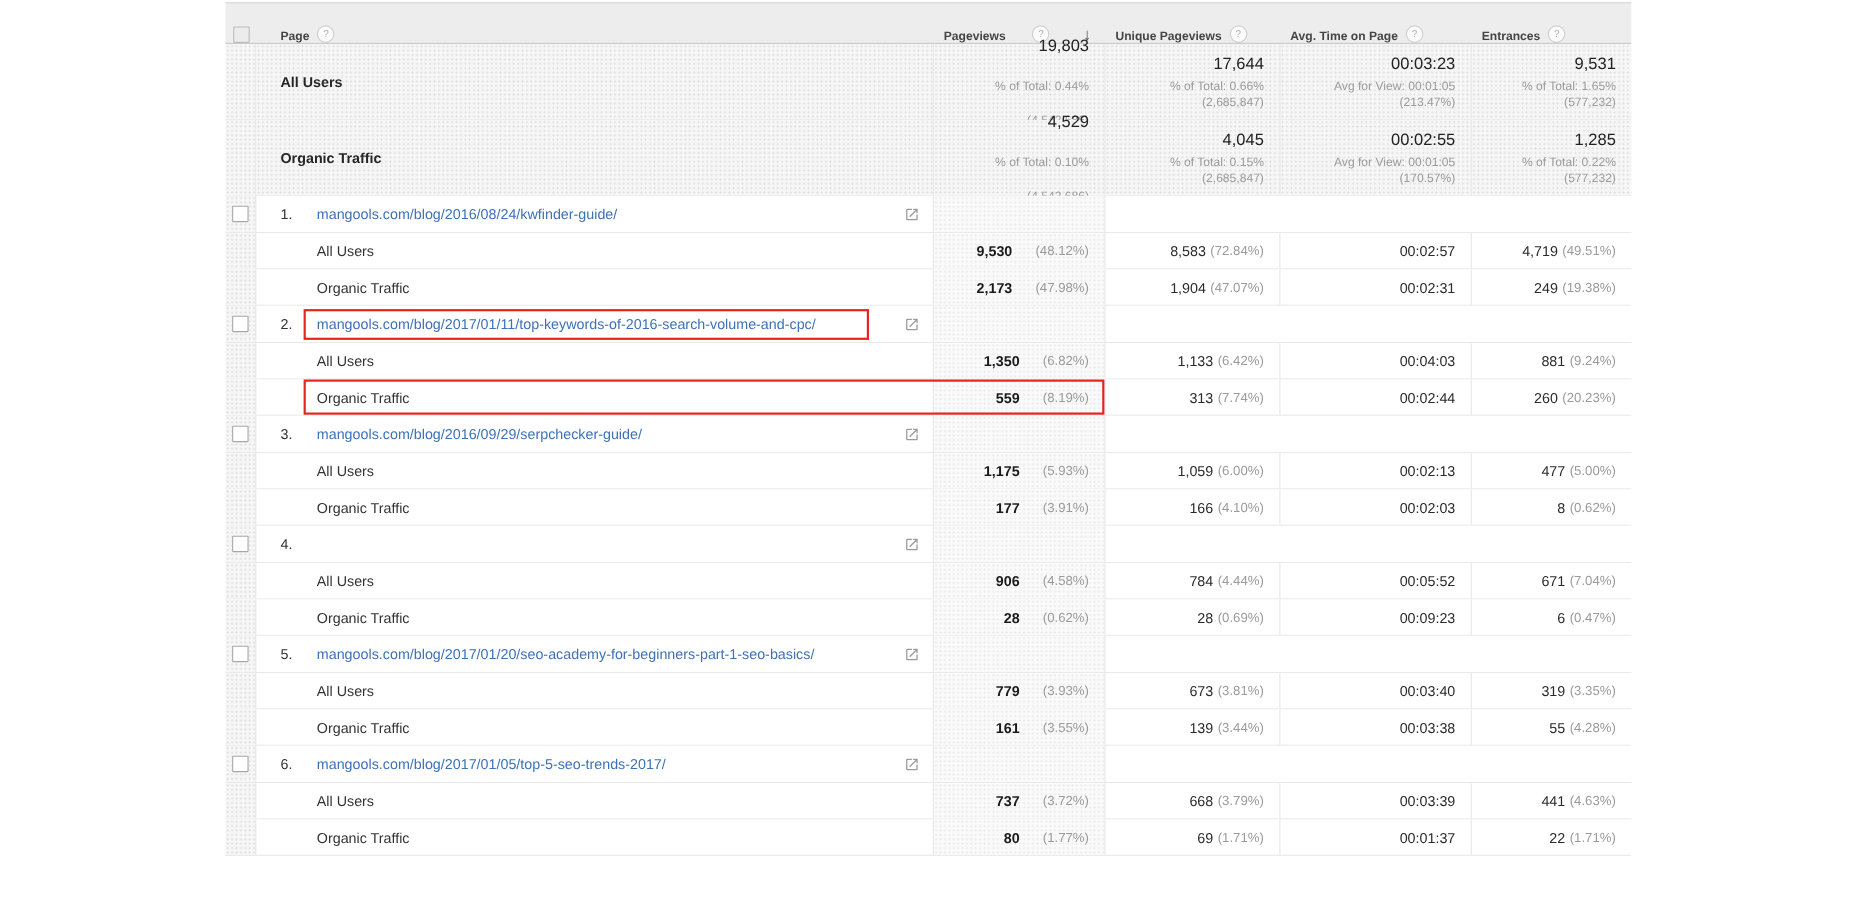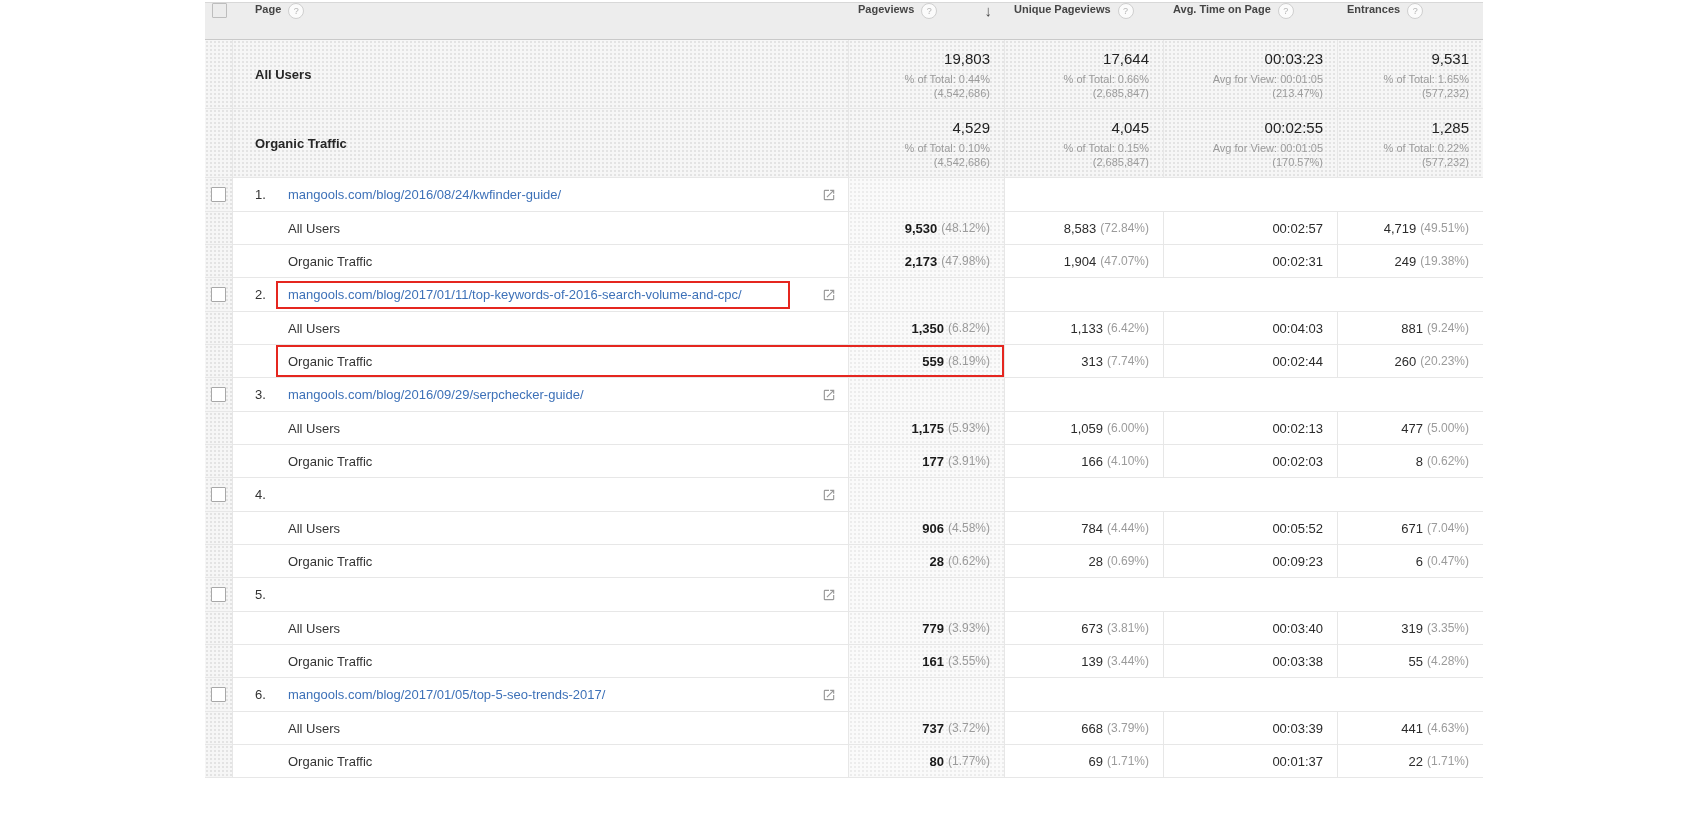--- a/index.html
+++ b/index.html
@@ -2,27 +2,27 @@
 <html style="--link: #3d71b8; --hl: #e5261f;"><head>
 <meta charset="utf-8">
 <style>
   html,body{margin:0;padding:0;background:#fff;}
   body{width:1700px;height:823px;position:relative;font-family:"Liberation Sans",sans-serif;overflow:hidden;}
   .table{position:absolute;left:205px;top:2px;width:1278px;}
   .cell{box-sizing:border-box;flex-shrink:0;}
   
   .col-check{width:28px;}
   .col-page{width:615px;}
-  .col-pv{width:156px;}
+  .col-pv{width:156px;gap:17px;}
   .col-upv{width:159px;}
   .col-time{width:174px;}
   .col-ent{width:146px;}
   
   .thead{display:flex;height:36px;background:#ededed;border-top:1px solid #d8d8d8;border-bottom:1px solid #c9c9c9;}
-  .th{display:flex;align-items:flex-start;padding-left:10px;}
+  .th{display:flex;align-items:flex-end;padding-left:10px;}
   .th.col-page{padding-left:22px;}
   .th.col-check{justify-content:center;padding-left:0;}
   .th-label{font-size:11px;font-weight:bold;color:#454545;white-space:nowrap;}
   .help{display:inline-flex;align-items:center;justify-content:center;width:14px;height:14px;border-radius:50%;border:1px solid #cfcfcf;color:#b3b3b3;font-size:9px;background:#fbfbfb;margin-left:7px;flex-shrink:0;}
   .sort-arrow{margin-left:auto;margin-right:12px;color:#4a4a4a;font-size:15px;line-height:1;}
   
   .row{display:flex;border-bottom:1px solid #e7e7e7;position:relative;background:#fff;justify-content:flex-end;}
   .srow{height:68px;}
   .urlrow{height:33px;}
   .subrow{height:32px;}
@@ -365,20 +365,21 @@
           <span class="val">6</span>
           <span class="pct">(0.47%)</span>
         </div>
       </div>
       <div class="row urlrow">
         <div class="cell col-check checkcell dotted">
           <span class="checkbox"></span>
         </div>
         <div class="cell col-page pagecell">
           <span class="idx">5.</span>
+          <a class="page-link">mangools.com/blog/2017/01/20/seo-academy-for-beginners-part-1-seo-basics/</a>
           <span class="openicon"><svg width="14" height="14" viewBox="0 0 24 24">
               <path fill="#9a9a9a" d="M19 19H5V5h7V3H5a2 2 0 0 0-2 2v14a2 2 0 0 0 2 2h14c1.1 0 2-.9 2-2v-7h-2v7zM14 3v2h3.59l-9.83 9.83 1.41 1.41L19 6.41V10h2V3h-7z"></path>
             </svg></span>
         </div>
         <div class="cell metric col-pv shade"></div>
         <div class="cell metric col-upv"></div>
         <div class="cell metric col-time"></div>
         <div class="cell metric col-ent"></div>
       </div>
       <div class="row subrow">

